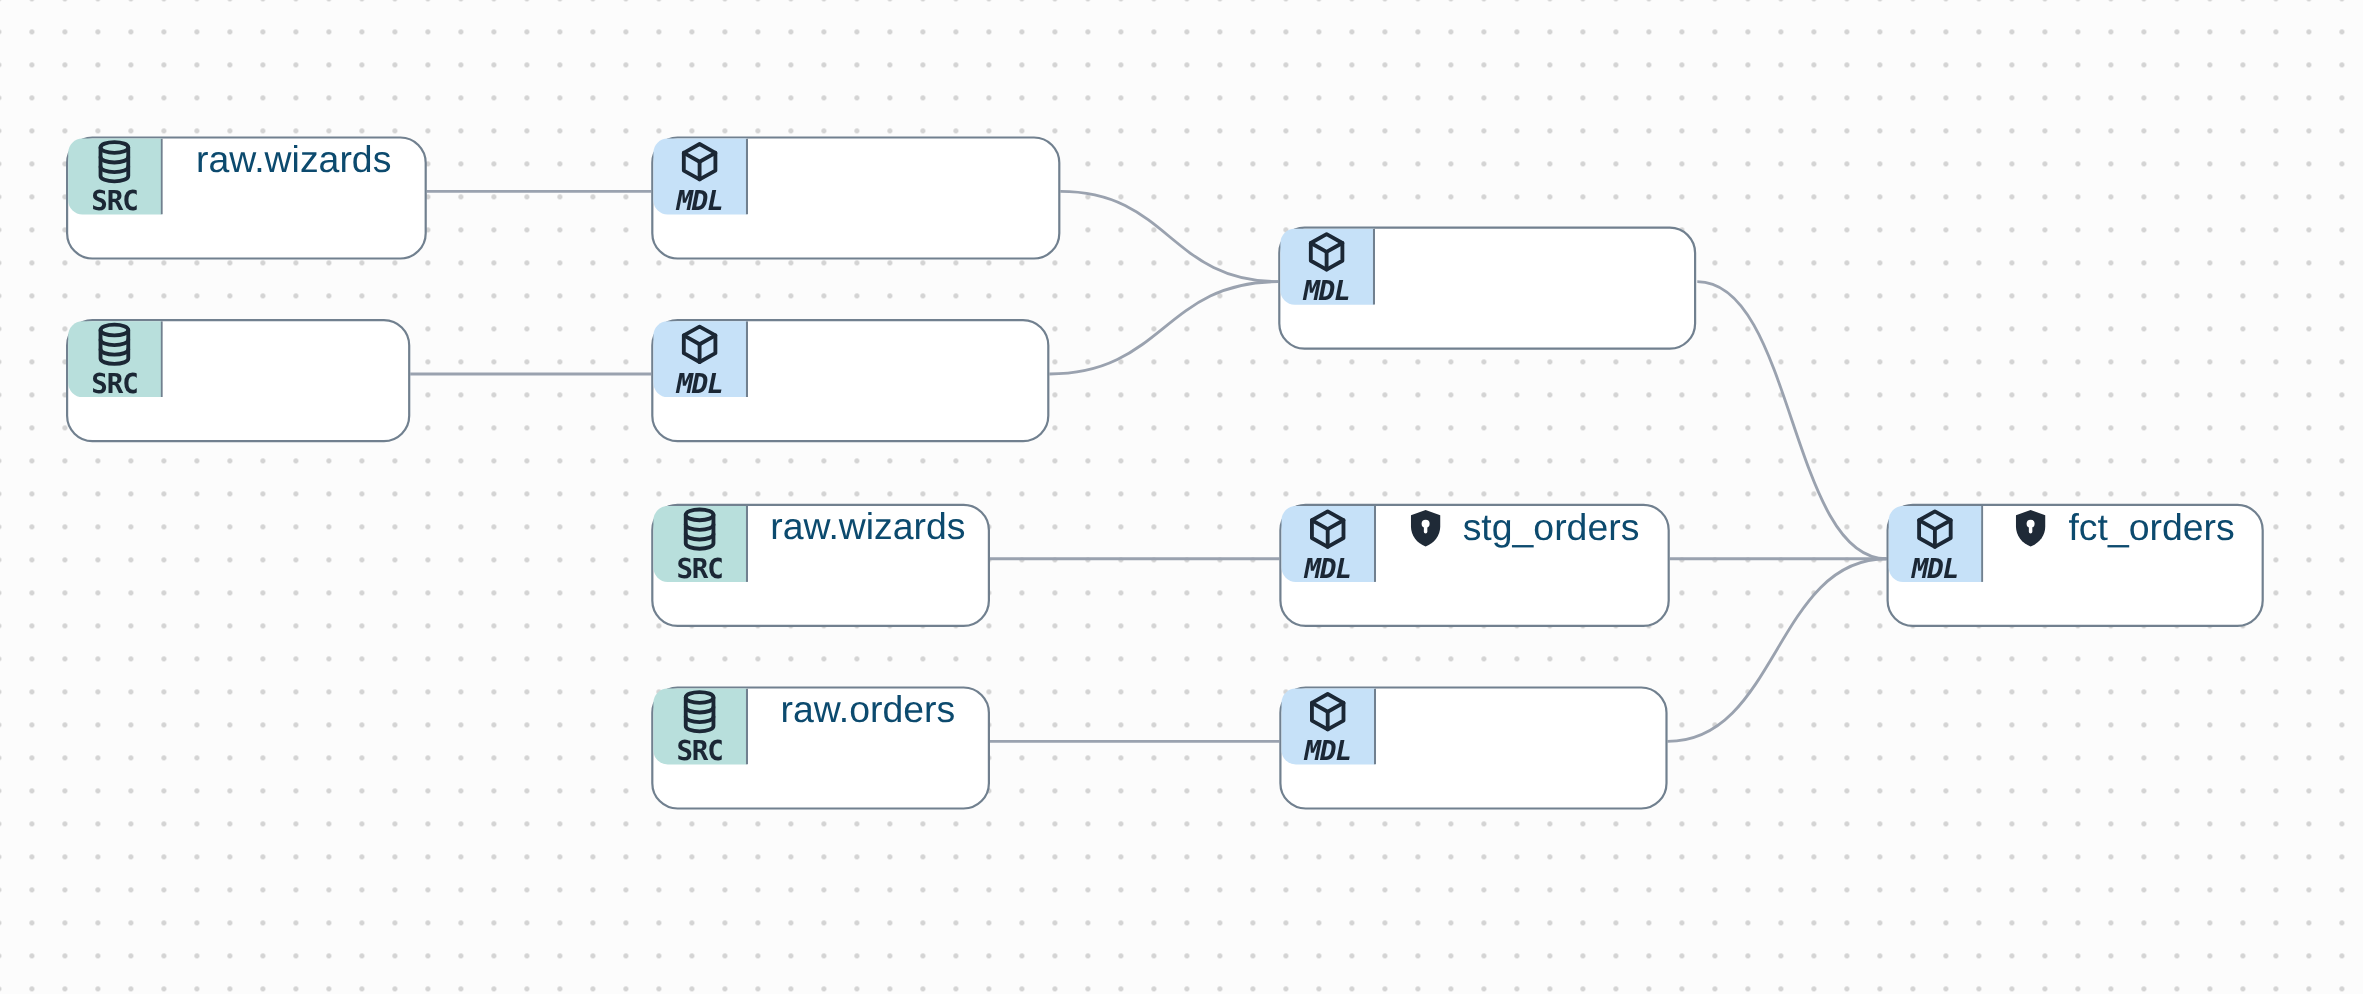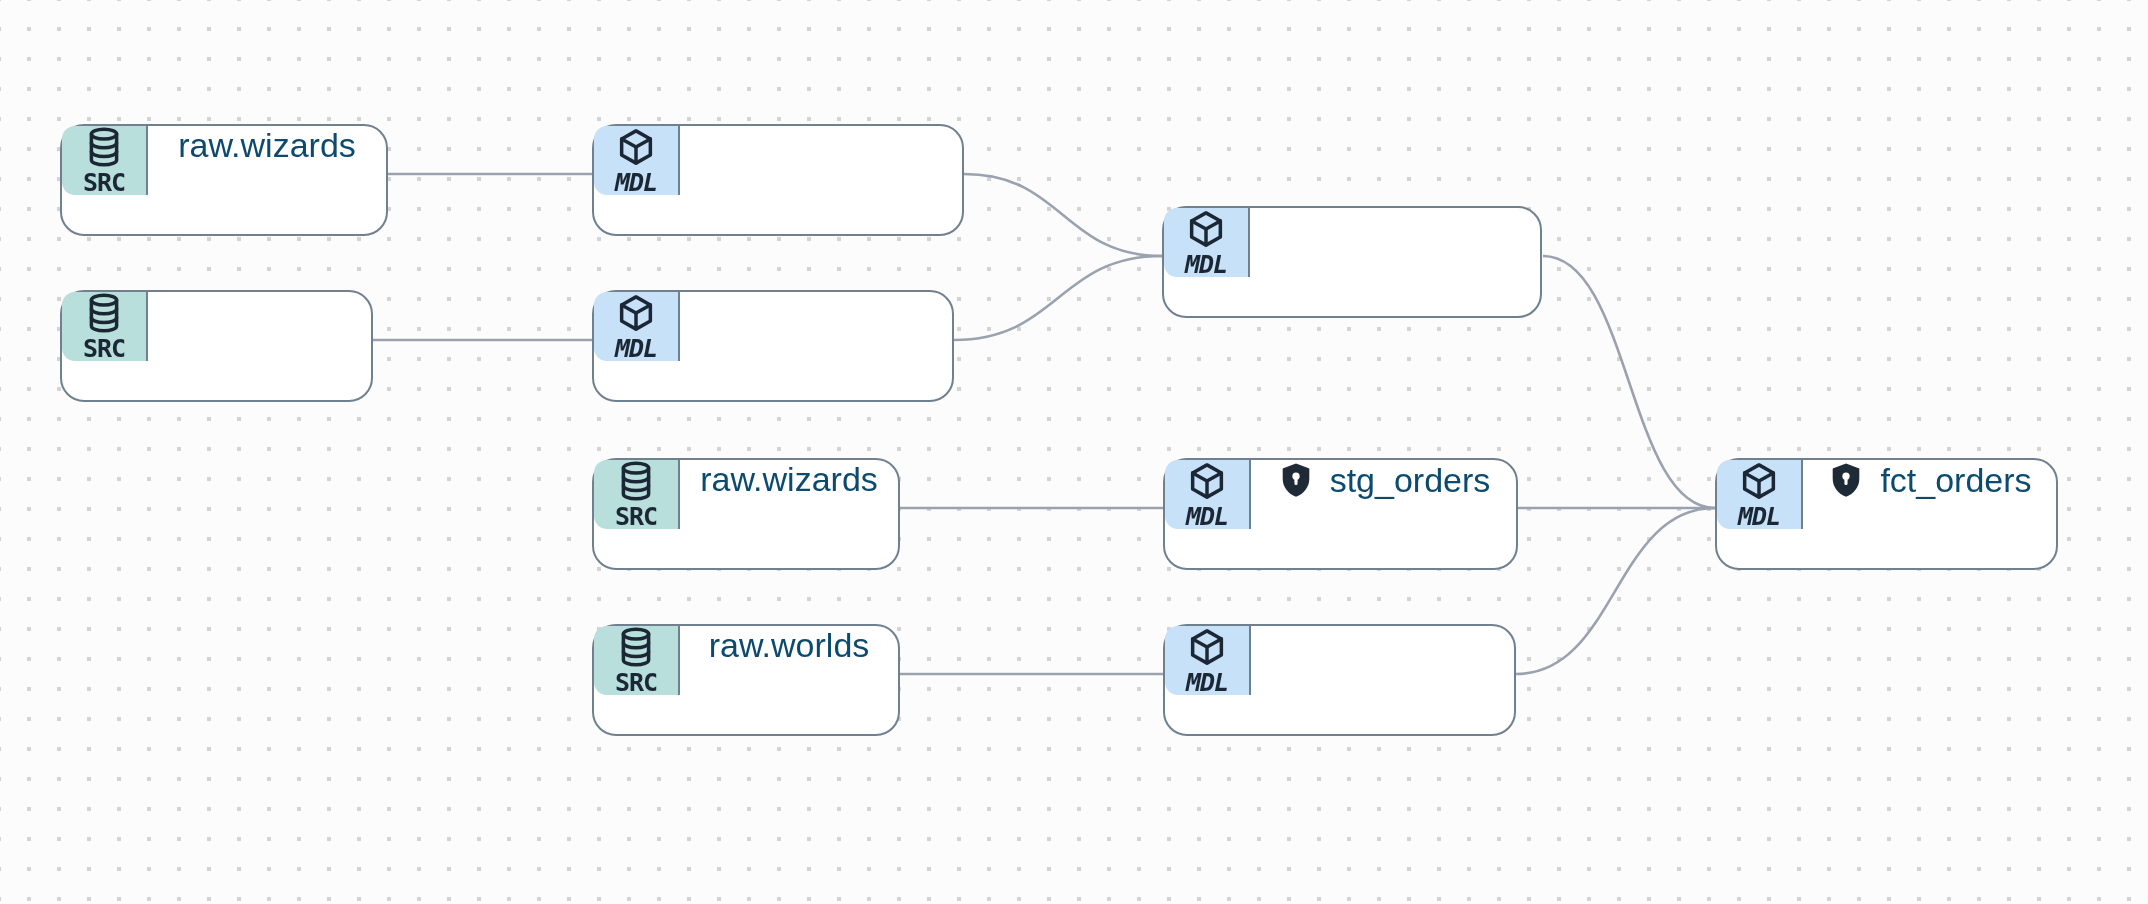--- a/index.html
+++ b/index.html
@@ -213,21 +213,21 @@
     <div class="badge src">
       <svg class="badge-icon" viewBox="0 0 24 24" fill="none" stroke="currentColor" stroke-width="2" stroke-linecap="round">
         <ellipse cx="12" cy="4.6" rx="7.2" ry="2.8"></ellipse>
         <path d="M4.8 4.6v5c0 1.55 3.22 2.8 7.2 2.8s7.2-1.25 7.2-2.8v-5"></path>
         <path d="M4.8 9.6v5c0 1.55 3.22 2.8 7.2 2.8s7.2-1.25 7.2-2.8v-5"></path>
         <path d="M4.8 14.6v4.8c0 1.55 3.22 2.8 7.2 2.8s7.2-1.25 7.2-2.8v-4.8"></path>
       </svg>
       <span class="badge-label">SRC</span>
     </div>
     <div class="body">
-      <span class="node-label">raw.worlds</span>
+      <span class="node-label">raw.orders</span>
     </div>
   </div>
 
   <div class="node" style="left:1163px; top:624px; width:353px;">
     <div class="badge mdl">
       <svg class="badge-icon" viewBox="0 0 24 24" fill="none" stroke="currentColor" stroke-width="2" stroke-linecap="round" stroke-linejoin="round">
         <path d="M12 2.8l8.2 4.6v9.2L12 21.2l-8.2-4.6V7.4L12 2.8z"></path>
         <path d="M3.8 7.4L12 12l8.2-4.6"></path>
         <path d="M12 12v9.2"></path>
       </svg>

